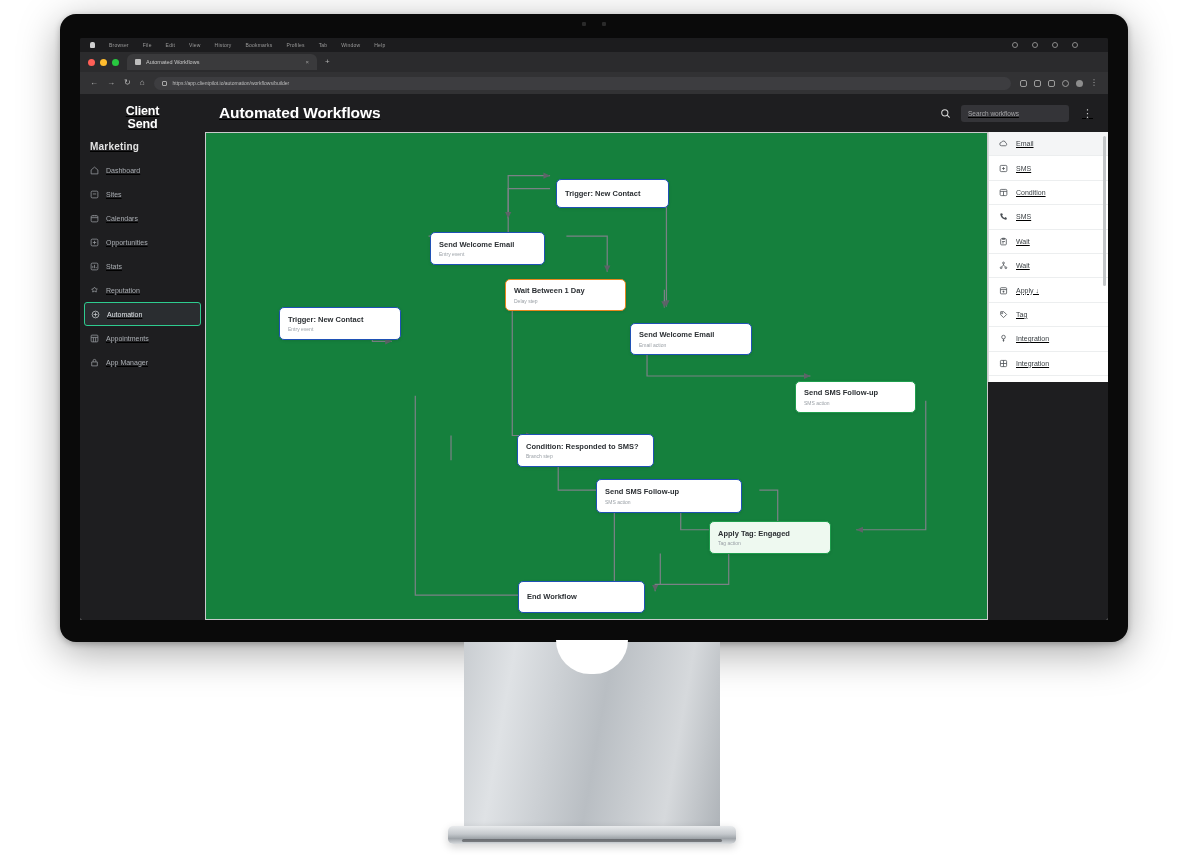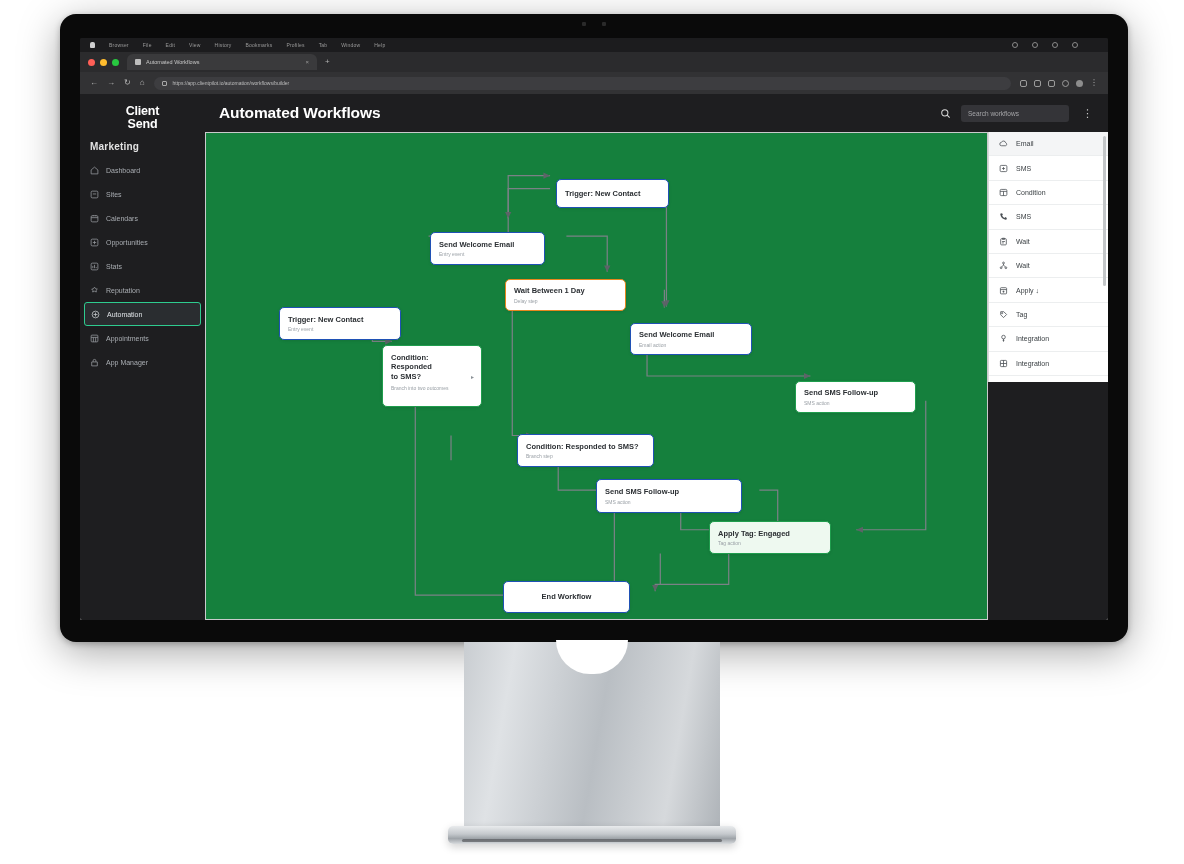--- a/index.html
+++ b/index.html
@@ -91,21 +91,21 @@
     display:flex; align-items:center; gap:6px; padding:0 8px;
     color:#bdbdbd; font-size:5px; filter: blur(.55px); white-space:nowrap; overflow:hidden;
   }
   .lock { width:5px; height:5px; border:1px solid #a8a8a8; border-radius:1px; flex:0 0 auto;}
   #url-right { display:flex; gap:7px; align-items:center; }
   .uicon { width:7px; height:7px; border:1px solid #9c9c9c; border-radius:2px; }
   .uicon.circle { border-radius:50%; }
   .uicon.solid { background:#8d8d8d; border:none; border-radius:50%; }
 
   
-  #app { display:flex; height: calc(100% - 56px); background:#ffffff; }
+  #app { display:flex; height: calc(100% - 56px); background:#ffffff;text-decoration:underline; }
 
   
   #sidebar {
     width: 125px; background:#1e1e20; flex:0 0 auto;
     display:flex; flex-direction:column; padding-top: 8px;
   }
   #logo {
     color:#ffffff; font-weight:bold; font-size:12.5px; line-height:1.04;
     text-align:center; padding: 3px 0 10px 0; letter-spacing:-.2px;
   }
@@ -416,27 +416,20 @@
                 <div class="node blue" style="left:73px; top:174px; width:122px; height:33px;">
                   <div class="t">Trigger: New Contact</div>
                   <div class="s">Entry event</div>
                 </div>
 
                 <div class="node blue" style="left:424px; top:190px; width:122px; height:32px;">
                   <div class="t">Send Welcome Email</div>
                   <div class="s">Email action</div>
                 </div>
 
-                <div class="node green tall" style="left:176px; top:212px; width:100px; height:62px; justify-content:flex-start; padding-top:7px;">
-                  <div class="t" style="white-space:pre-line;">Condition:
-Responded
-to SMS?</div>
-                  <div class="s" style="margin-top:4px;">Branch into two outcomes</div>
-                  <span class="node-port">▸</span>
-                </div>
 
                 <div class="node green" style="left:589px; top:248px; width:121px; height:32px;">
                   <div class="t">Send SMS Follow-up</div>
                   <div class="s">SMS action</div>
                 </div>
 
                 <div class="node blue" style="left:311px; top:301px; width:137px; height:33px;">
                   <div class="t">Condition: Responded to SMS?</div>
                   <div class="s">Branch step</div>
                 </div>
@@ -444,21 +437,21 @@
                 <div class="node blue" style="left:390px; top:346px; width:146px; height:34px;">
                   <div class="t">Send SMS Follow-up</div>
                   <div class="s">SMS action</div>
                 </div>
 
                 <div class="node green filled" style="left:503px; top:388px; width:122px; height:33px;">
                   <div class="t">Apply Tag: Engaged</div>
                   <div class="s">Tag action</div>
                 </div>
 
-                <div class="node blue" style="left:297px; top:448px; width:127px; height:32px;text-align:center;">
+                <div class="node blue" style="left:312px; top:448px; width:127px; height:32px;">
                   <div class="t">End Workflow</div>
                 </div>
 
               </div>
             </div>
 
             <aside id="right-panel">
               <div class="panel-item">
                 <svg class="ic" viewBox="0 0 16 16" fill="none" stroke="currentColor" stroke-width="1.4">
                     <path d="M4.5 12a3 3 0 01-.2-6 4 4 0 017.6.8A2.7 2.7 0 0111.5 12z"></path>

